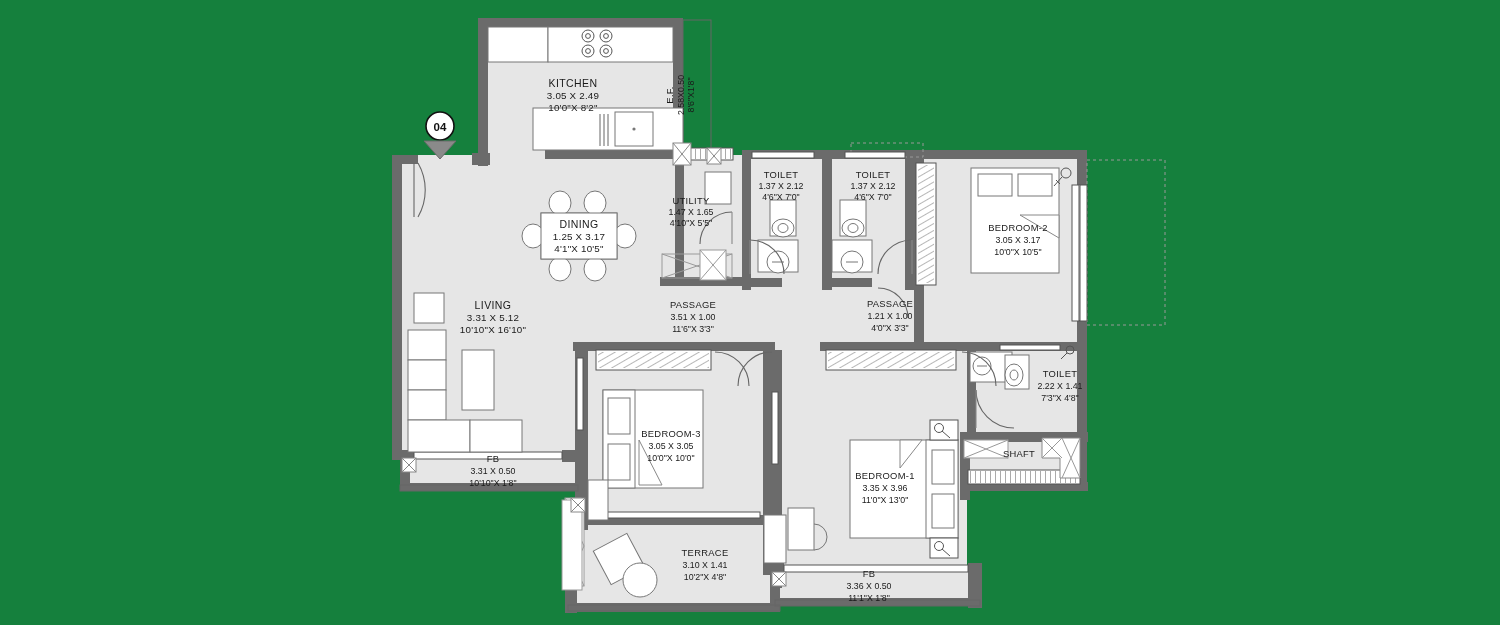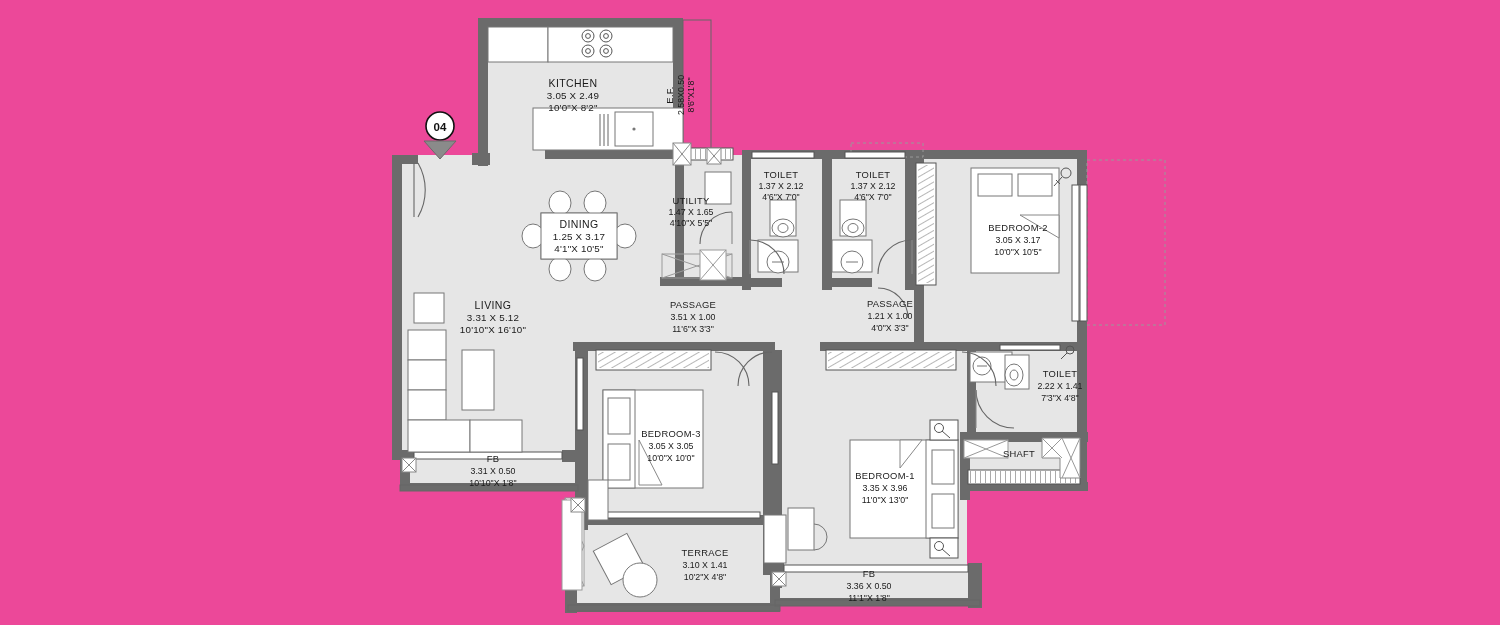--- a/index.html
+++ b/index.html
@@ -1,18 +1,18 @@
 <!DOCTYPE html>
 <html><head>
 <meta charset="utf-8">
 <title>Floor Plan</title>
 <style>
   html,body{margin:0;padding:0;background:#ffffff;}
   body{font-family:"Liberation Sans", sans-serif;}
-  #stage{position:relative;width:1500px;height:625px;background:#ec4899;overflow:hidden;}
+  #stage{position:relative;width:1500px;height:625px;background:#15803d;overflow:hidden;}
   svg{display:block;}
   .rm-label{font-family:"Liberation Sans", sans-serif;fill:#1a1a1a;text-anchor:middle;}
   .rm-name{font-size:10.5px;letter-spacing:.4px;}
   .rm-dim{font-size:9.8px;letter-spacing:.2px;}
   .rm-name-sm{font-size:9.4px;letter-spacing:.3px;}
   .rm-dim-sm{font-size:8.8px;}
   .marker-txt{font-size:11.5px;font-weight:bold;fill:#111;text-anchor:middle;}
 </style>
 </head>
 <body>

